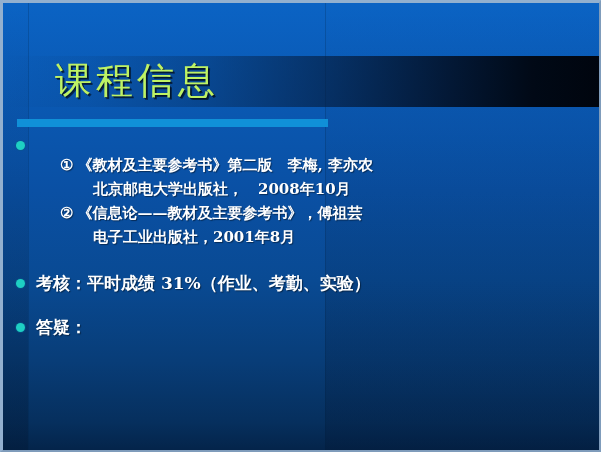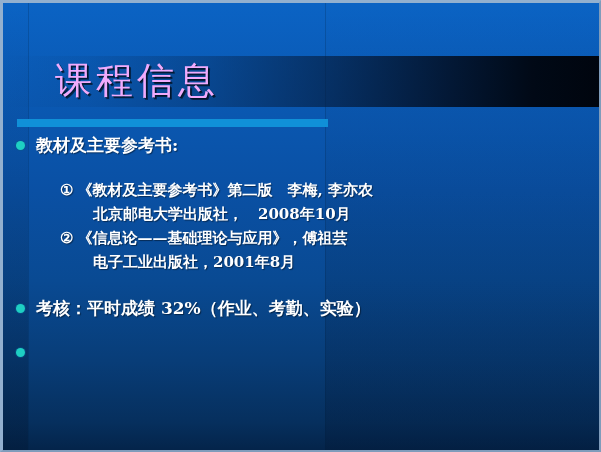--- a/index.html
+++ b/index.html
@@ -87,21 +87,21 @@
   }
 
   
   .title {
     position: absolute;
     left: 52px;
     top: 54px;
     font-size: 37px;
     line-height: 48px;
     letter-spacing: 4px;
-    color: #f0abfc;
+    color: #bef264;
     font-family: Liberation Sans, sans-serif;
     text-shadow: 2px 2px 0 rgba(0,0,0,0.55), 1px 1px 0 rgba(0,0,0,0.4);
     white-space: nowrap;
   }
 
   .body {
     position: absolute;
     left: 0;
     top: 130px;
     width: 601px;
@@ -174,43 +174,43 @@
   <div class="title-band"></div>
 
   <div class="title">课程信息</div>
 
   <div class="accent-rule"></div>
 
   <div class="body">
 
     <div class="bullet-row">
       <span class="bullet-dot"></span>
-      <span class="bullet-text">教材及主要参考书:</span>
     </div>
 
     <div class="ref-list">
       <div class="ref-item">
         <span class="num">①</span><span>《教材及主要参考书》第二版　李梅, 李亦农</span>
         <span class="cont">北京邮电大学出版社，　2008年10月</span>
       </div>
       <div class="ref-item">
-        <span class="num">②</span><span>《信息论——基础理论与应用》，傅祖芸</span>
+        <span class="num">②</span><span>《信息论——教材及主要参考书》，傅祖芸</span>
         <span class="cont">电子工业出版社，2001年8月</span>
       </div>
     </div>
 
     <div class="gap-mid"></div>
 
     <div class="bullet-row">
       <span class="bullet-dot"></span>
       <span class="bullet-text">
-        <span class="sub-line">考核：平时成绩 32%（作业、考勤、实验）</span>
+        <span class="sub-line">考核：平时成绩 31%（作业、考勤、实验）</span>
       </span>
     </div>
 
     <div class="gap-small"></div>
 
     <div class="bullet-row">
       <span class="bullet-dot"></span>
+      <span class="bullet-text">答疑：</span>
     </div>
 
   </div>
 </div>
 
 </body></html>

